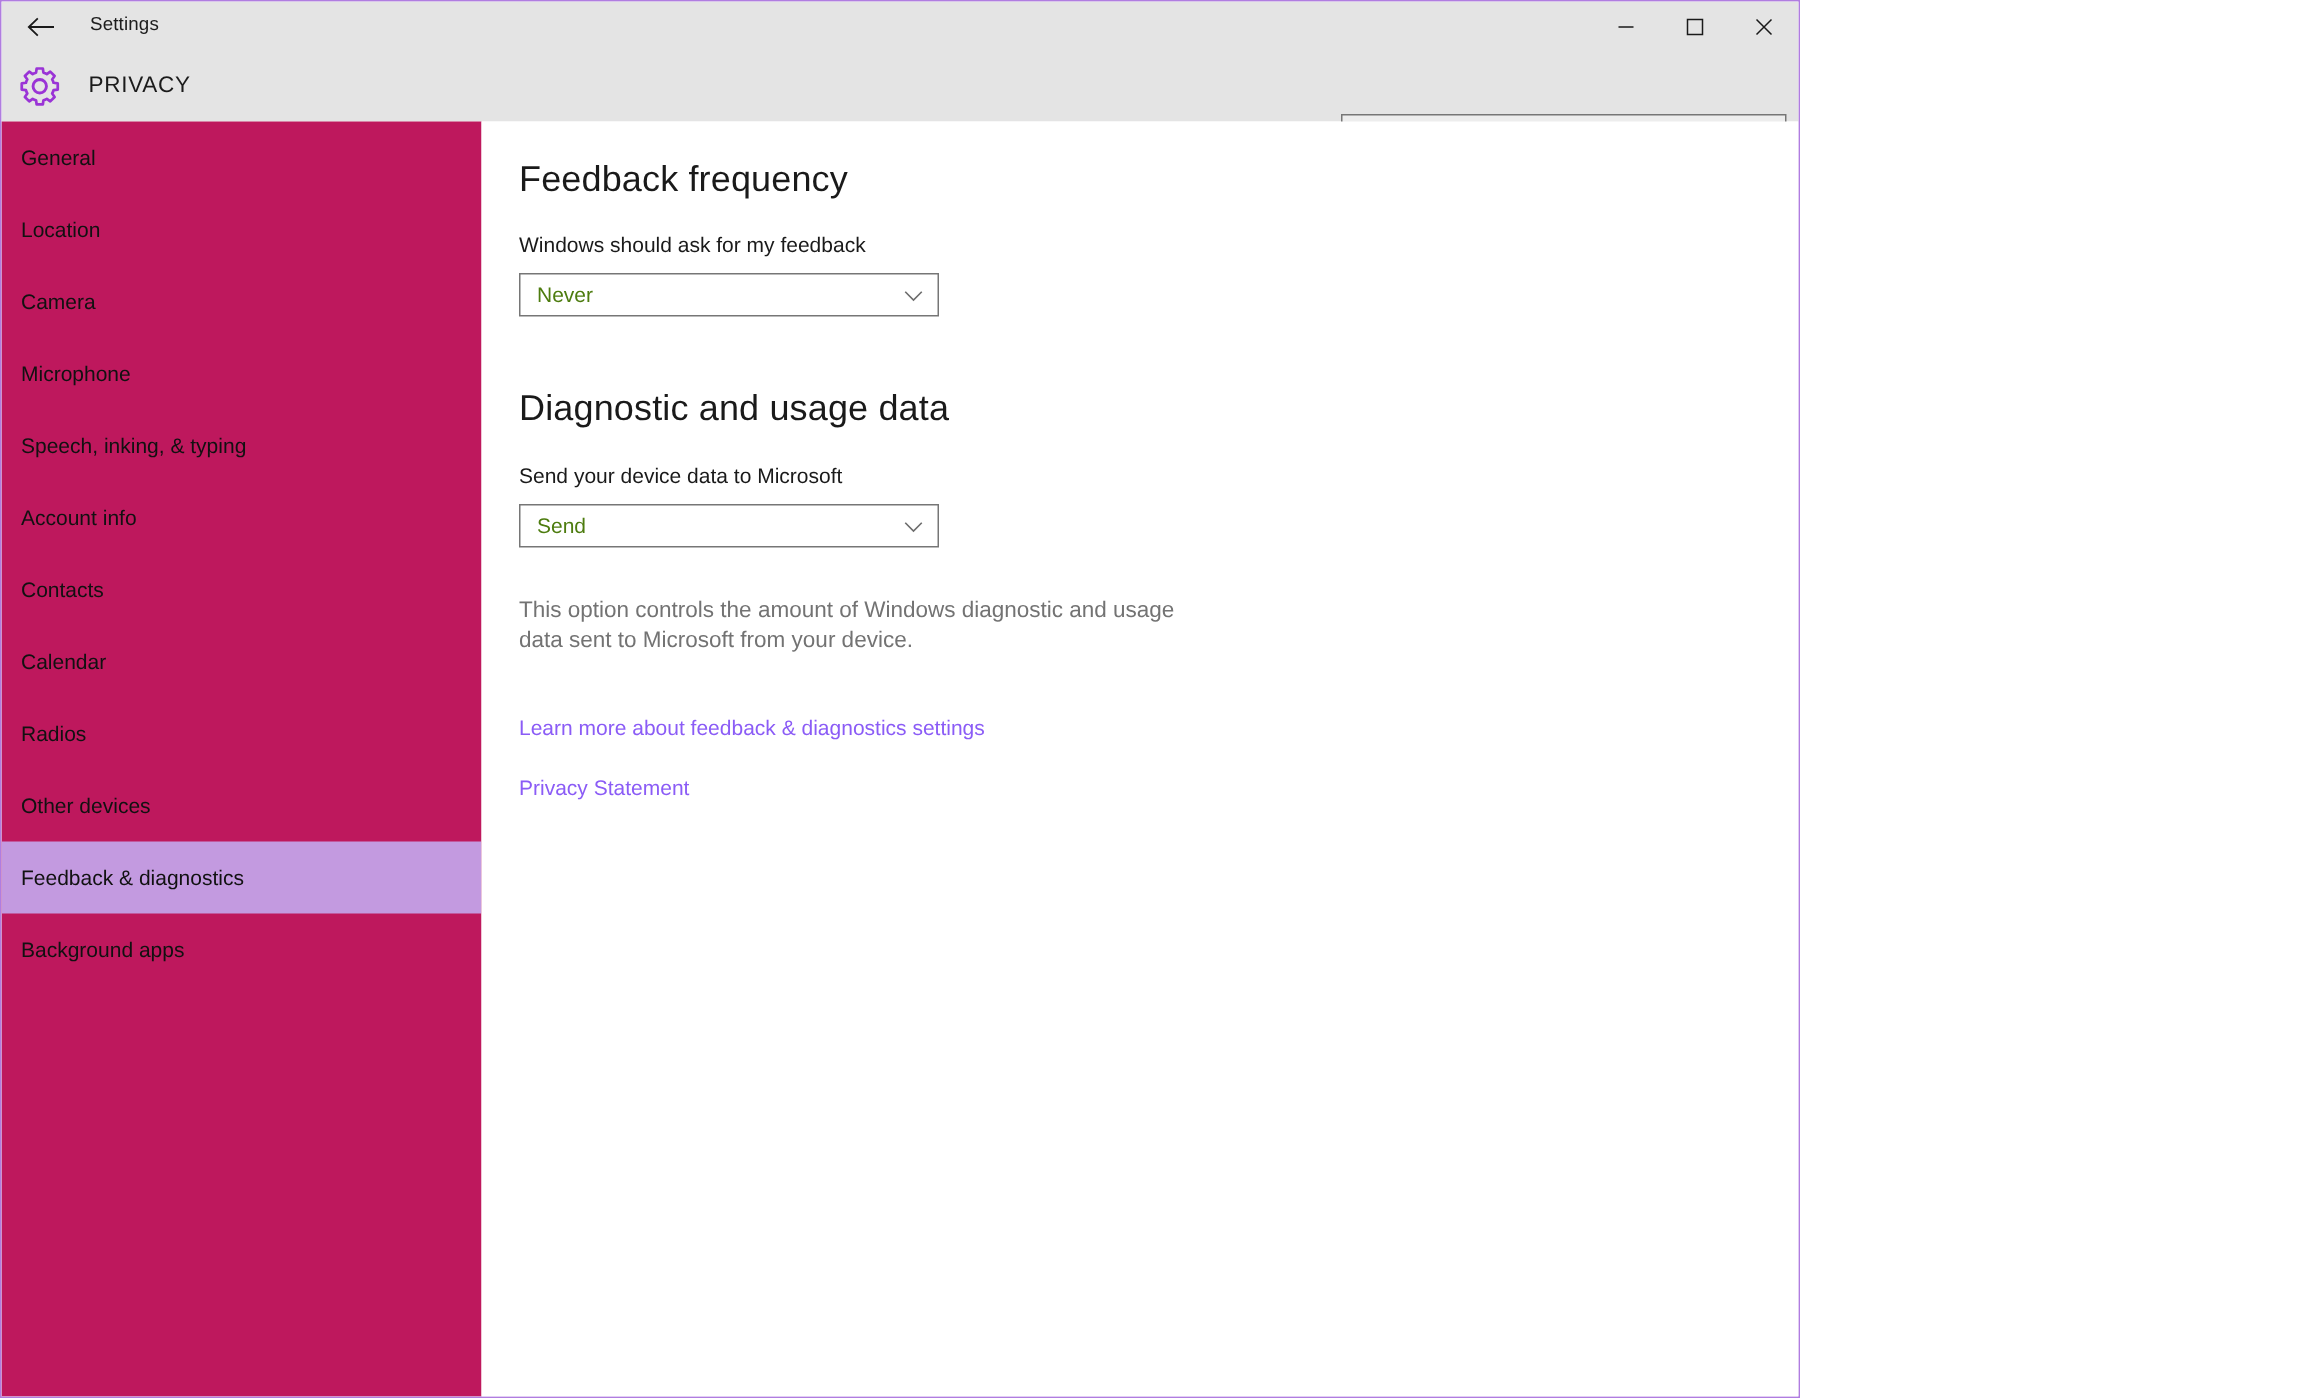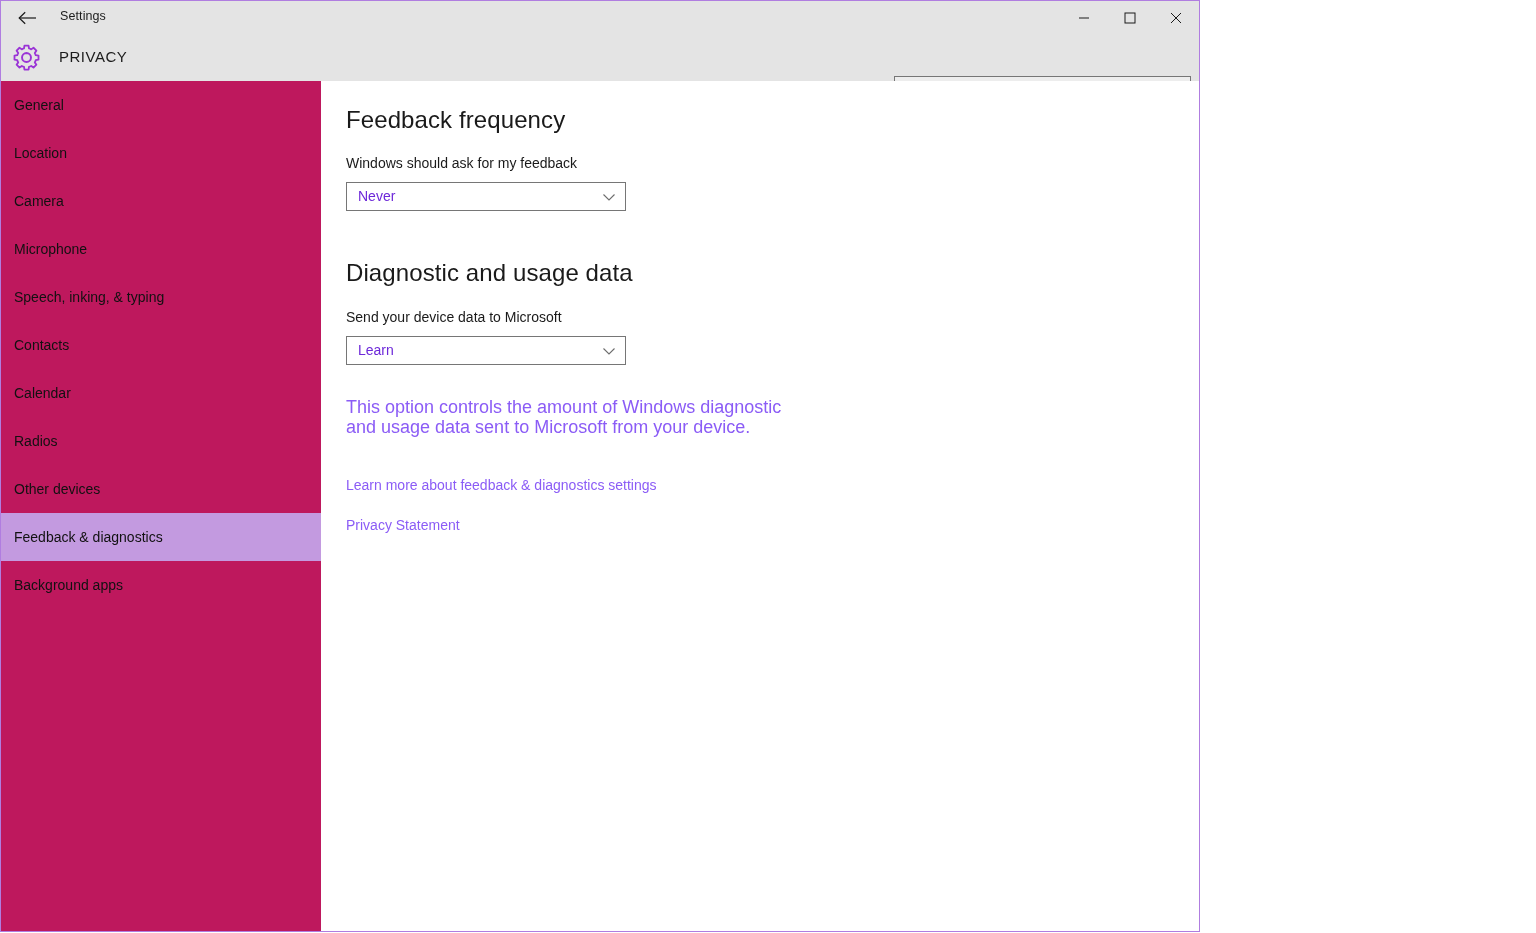--- a/index.html
+++ b/index.html
@@ -197,36 +197,36 @@
     box-sizing: border-box;
     border: 1px solid #767676;
     background: #ffffff;
     cursor: default;
   }
   .combo-value {
     position: absolute;
     left: 11px;
     top: 5px;
     font-size: 14px;
-    color: #6d28d9;
+    color: #4d7c0f;
   }
   .combo-chevron {
     position: absolute;
     right: 9px;
     top: 8px;
     width: 14px;
     height: 12px;
     color: #6d6d6d;
   }
   .combo-chevron svg { display: block; }
   .body-text {
     position: absolute;
-    font-size: 18px;
+    font-size: 15px;
     line-height: 20px;
-    color: #8b5cf6;
+    color: #737373;
     width: 460px;
   }
   .link {
     position: absolute;
     font-size: 14px;
     color: #8b5cf6;
     text-decoration: none;
     cursor: pointer;
   }
 </style>
@@ -295,20 +295,23 @@
       <div class="nav-item">
         <span>Camera</span>
       </div>
       <div class="nav-item">
         <span>Microphone</span>
       </div>
       <div class="nav-item">
         <span>Speech, inking, &amp; typing</span>
       </div>
       <div class="nav-item">
+        <span>Account info</span>
+      </div>
+      <div class="nav-item">
         <span>Contacts</span>
       </div>
       <div class="nav-item">
         <span>Calendar</span>
       </div>
       <div class="nav-item">
         <span>Radios</span>
       </div>
       <div class="nav-item">
         <span>Other devices</span>
@@ -334,21 +337,21 @@
             <path d="M1.5 3.5 L7 9 L12.5 3.5" fill="none" stroke="currentColor" stroke-width="1.1"></path>
           </svg>
         </span>
       </div>
 
       <div class="section-title" style="left:25px; top:178px;">Diagnostic and usage data</div>
 
       <div class="field-label" style="left:25px; top:228px;">Send your device data to Microsoft</div>
 
       <div class="combo" style="left:25px; top:255px;">
-        <span class="combo-value">Learn</span>
+        <span class="combo-value">Send</span>
         <span class="combo-chevron">
           <svg width="14" height="12" viewBox="0 0 14 12">
             <path d="M1.5 3.5 L7 9 L12.5 3.5" fill="none" stroke="currentColor" stroke-width="1.1"></path>
           </svg>
         </span>
       </div>
 
       <div class="body-text" style="left:25px; top:316px;">This option controls the amount of Windows diagnostic and usage data sent to Microsoft from your device.</div>
 
       <a class="link" style="left:25px; top:396px;">Learn more about feedback &amp; diagnostics settings</a>

